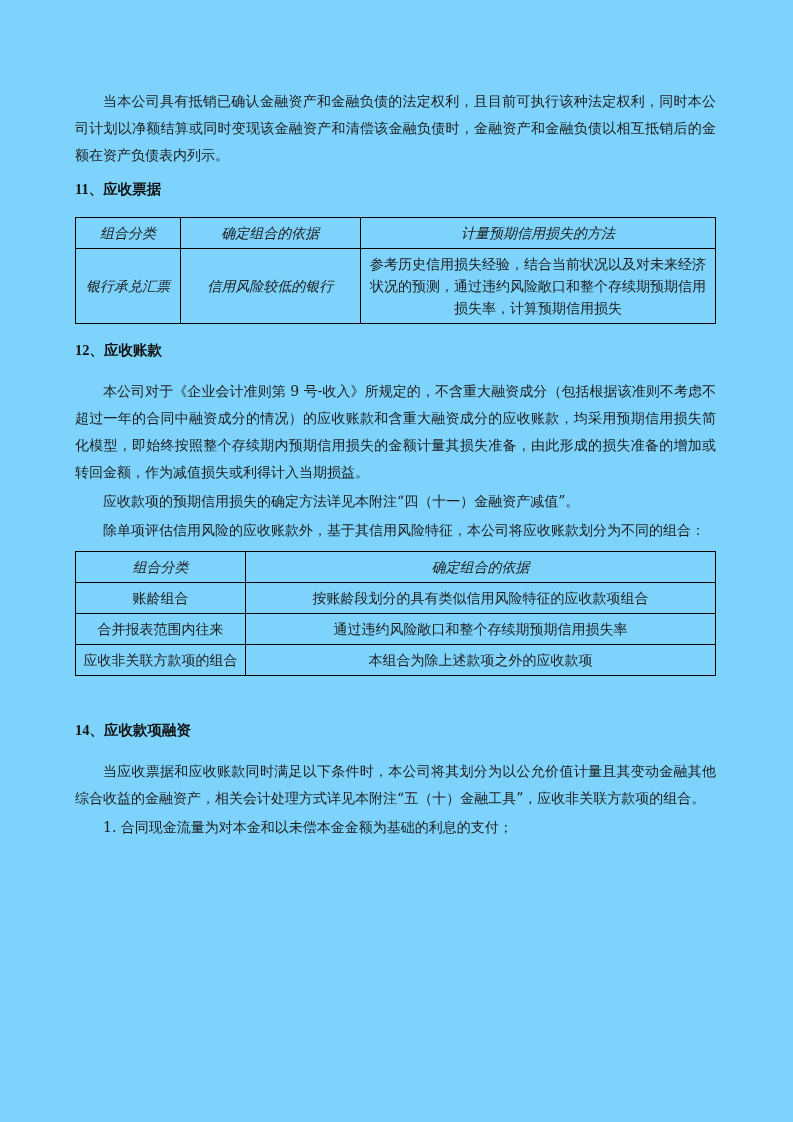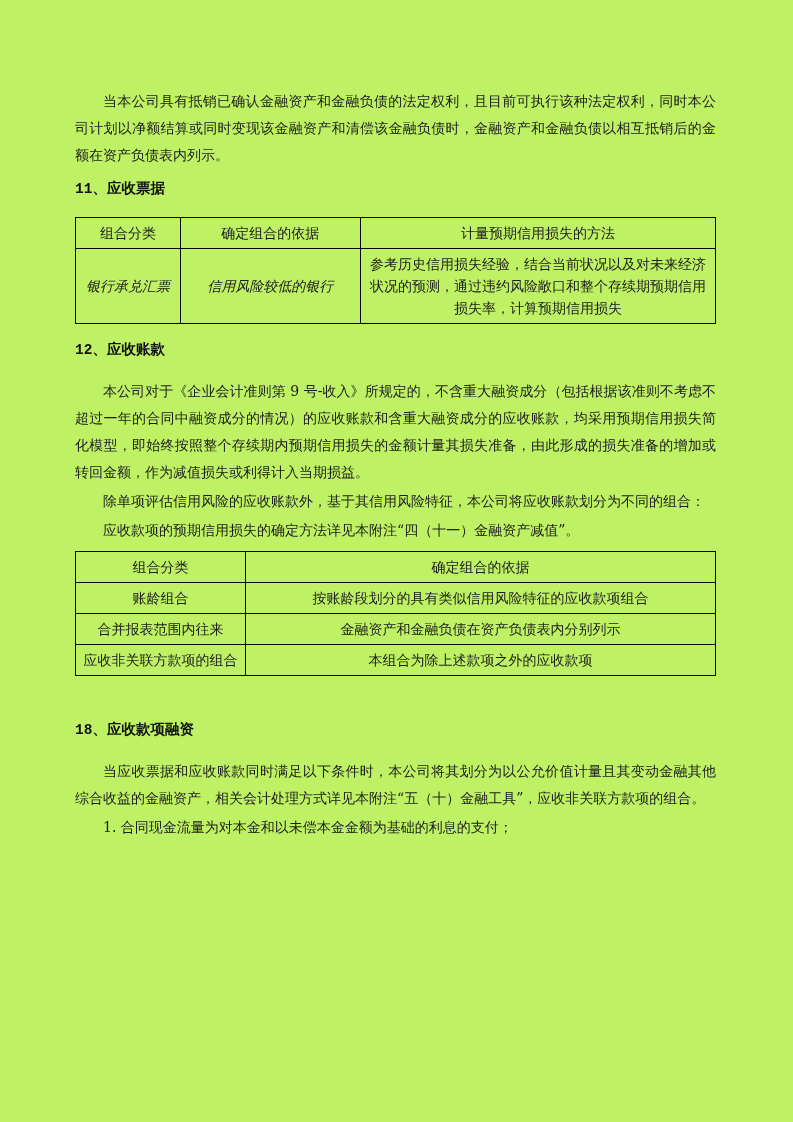--- a/index.html
+++ b/index.html
@@ -1,40 +1,40 @@
 <!DOCTYPE html>
 <html><head>
 <meta charset="utf-8">
 <style>
   html, body { margin: 0; padding: 0; background: #ffffff; }
   .page {
     position: relative;
     width: 793px;
     height: 1122px;
     margin: 0 auto;
-    background: #bef264;
+    background: #7dd3fc;
     overflow: hidden;
     font-family: "DejaVu Serif", "Liberation Serif", serif;
     color: #1c1c1c;
     box-sizing: border-box;
   }
   .content {
     padding: 88px 77px 0 75px;
     box-sizing: border-box;
   }
   .para {
     margin: 0 0 2px 0;
     font-size: 14px;
     line-height: 27px;
     text-align: justify;
     text-indent: 2em;
     word-break: break-all;
   }
   .heading {
-    font-family: Liberation Mono, monospace;
+    font-family: Liberation Serif, serif;
     font-weight: bold;
     font-size: 14.5px;
     line-height: 20px;
     margin: 10px 0 18px 0;
     text-indent: 0;
     color: #111;
   }
   .heading-gap-large { margin-top: 44px; }
   .doc-table {
     width: 100%;
@@ -45,21 +45,21 @@
   }
   .doc-table th, .doc-table td {
     border: 1px solid #000;
     padding: 4px 5px;
     font-weight: normal;
     line-height: 22px;
     vertical-align: middle;
     word-break: break-all;
     box-sizing: border-box;
   }
-  .doc-table th { text-align: center; height: 31px; }
+  .doc-table th { text-align: center; height: 31px; font-style: italic; }
   .td-center { text-align: center; font-style: italic; }
   .td-left { text-align: center; }
   .t1-c1 { width: 16.4%; }
   .t1-c2 { width: 28.1%; }
   .t1-c3 { width: 55.5%; }
   .t2-c1 { width: 26.6%; }
   .t2-c2 { width: 73.4%; }
   .t2-row td { height: 17px; }
   .list-para {
     margin: 0;
@@ -100,49 +100,49 @@
           <td class="td-center">信用风险较低的银行</td>
           <td class="td-left">参考历史信用损失经验，结合当前状况以及对未来经济状况的预测，通过违约风险敞口和整个存续期预期信用损失率，计算预期信用损失</td>
         </tr>
       </tbody>
     </table>
 
 
     <h3 class="heading">12、应收账款</h3>
 
     <p class="para">本公司对于《企业会计准则第 9 号-收入》所规定的，不含重大融资成分（包括根据该准则不考虑不超过一年的合同中融资成分的情况）的应收账款和含重大融资成分的应收账款，均采用预期信用损失简化模型，即始终按照整个存续期内预期信用损失的金额计量其损失准备，由此形成的损失准备的增加或转回金额，作为减值损失或利得计入当期损益。</p>
+    <p class="para">应收款项的预期信用损失的确定方法详见本附注“四（十一）金融资产减值”。</p>
     <p class="para">除单项评估信用风险的应收账款外，基于其信用风险特征，本公司将应收账款划分为不同的组合：</p>
-    <p class="para">应收款项的预期信用损失的确定方法详见本附注“四（十一）金融资产减值”。</p>
 
     <table class="doc-table">
       <colgroup>
         <col class="t2-c1">
           <col class="t2-c2">
       </colgroup>
       <thead>
         <tr>
           <th>组合分类</th>
           <th>确定组合的依据</th>
         </tr>
       </thead>
       <tbody>
         <tr class="t2-row">
           <td class="td-left">账龄组合</td>
           <td class="td-left">按账龄段划分的具有类似信用风险特征的应收款项组合</td>
         </tr>
         <tr class="t2-row">
           <td class="td-left">合并报表范围内往来</td>
-          <td class="td-left">金融资产和金融负债在资产负债表内分别列示</td>
+          <td class="td-left">通过违约风险敞口和整个存续期预期信用损失率</td>
         </tr>
         <tr class="t2-row">
           <td class="td-left">应收非关联方款项的组合</td>
           <td class="td-left">本组合为除上述款项之外的应收款项</td>
         </tr>
       </tbody>
     </table>
 
-    <h3 class="heading heading-gap-large">18、应收款项融资</h3>
+    <h3 class="heading heading-gap-large">14、应收款项融资</h3>
 
     <p class="para">当应收票据和应收账款同时满足以下条件时，本公司将其划分为以公允价值计量且其变动金融其他综合收益的金融资产，相关会计处理方式详见本附注“五（十）金融工具”，应收非关联方款项的组合。</p>
     <p class="list-para">1. 合同现金流量为对本金和以未偿本金金额为基础的利息的支付；</p>
 
   </div>
 </div>
 
 </body></html>

